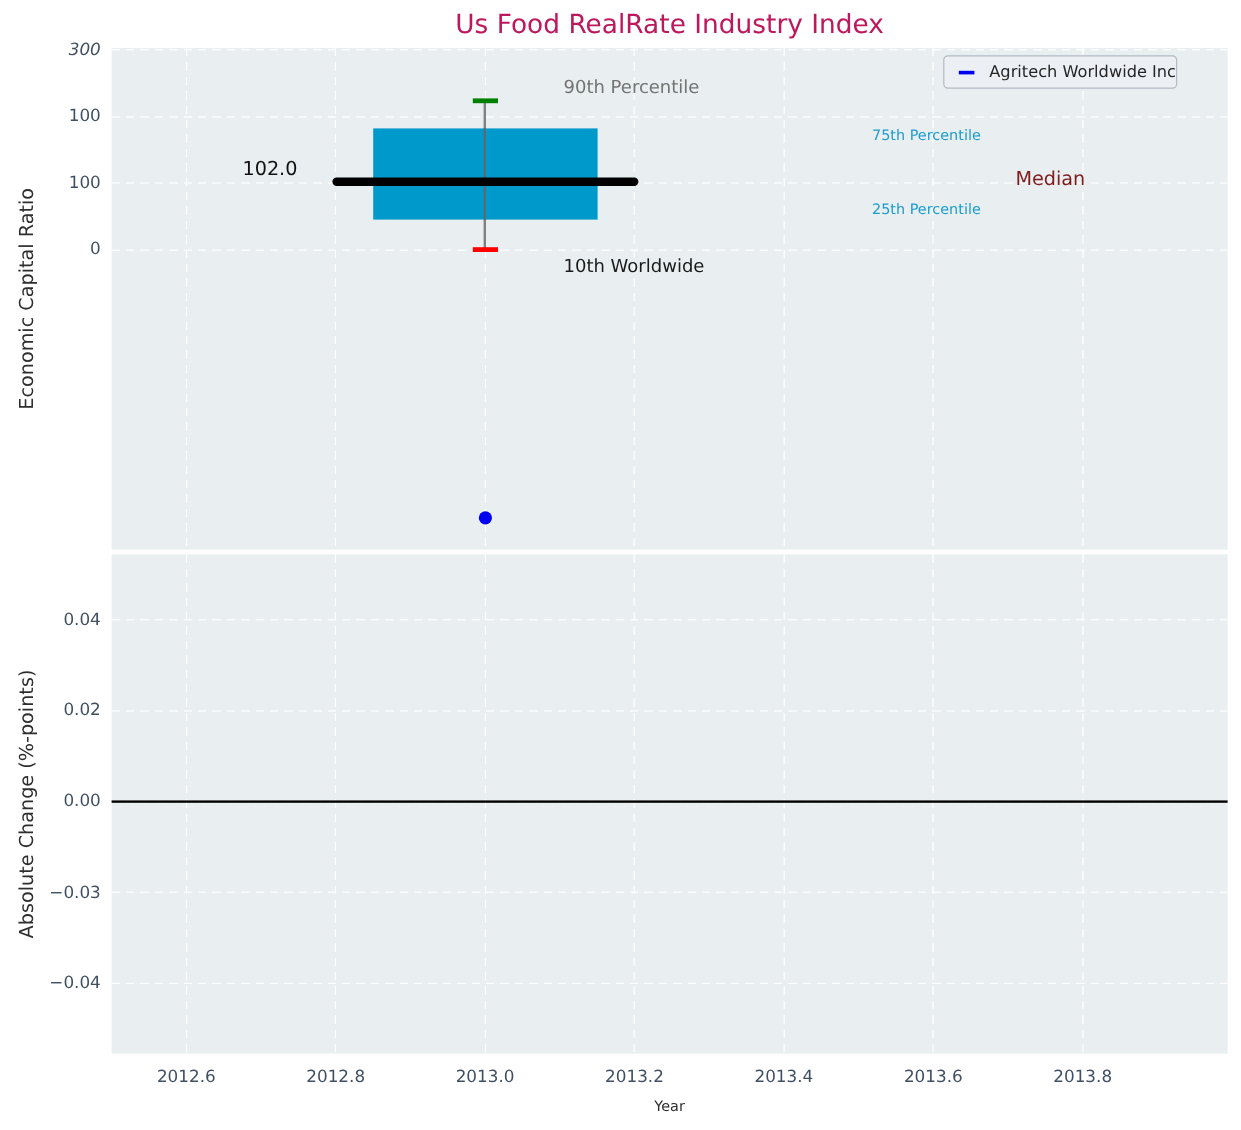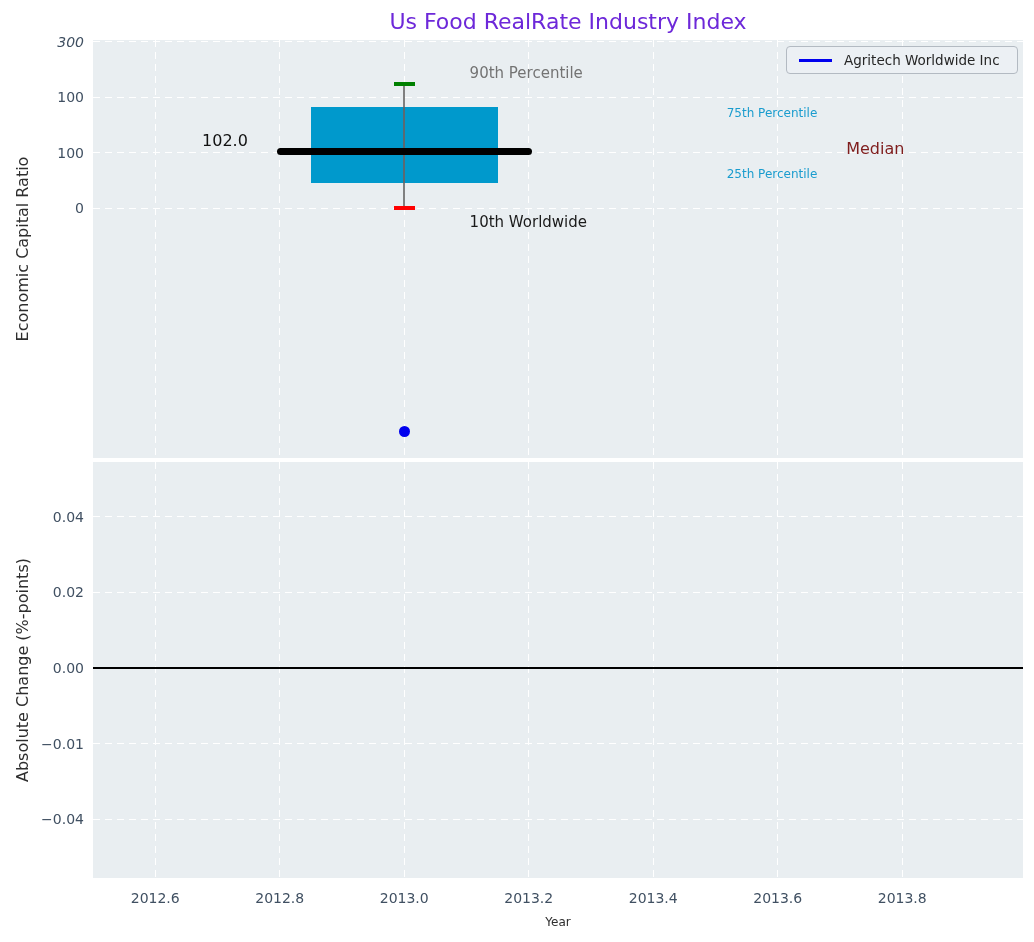--- a/index.html
+++ b/index.html
@@ -5,34 +5,34 @@
   html,body{margin:0;padding:0;background:#ffffff;}
   #figure{
     position:relative;width:1034px;height:942px;background:#ffffff;
     font-family:"DejaVu Sans","Liberation Sans",sans-serif;overflow:hidden;
   }
   .axes{position:absolute;left:93px;width:930px;background:#e9eef1;}
   #ax1{top:40px;height:418px;}
   #ax2{top:462px;height:416px;}
   .chart-title{
     position:absolute;left:558px;top:21px;transform:translate(-50%,-50%);
-    font-size:22px;color:#6d28d9;white-space:nowrap;z-index:6;margin-left:10px;
+    font-size:22px;color:#be185d;white-space:nowrap;z-index:6;
   }
   .ylabel{
     position:absolute;left:22px;transform:translate(-50%,-50%) rotate(-90deg);
     font-size:16px;color:#2e2e2e;white-space:nowrap;z-index:6;
   }
   #ylabel1{top:249px;}
   #ylabel2{top:670px;}
   .xlabel{
     position:absolute;left:558px;top:922px;transform:translate(-50%,-50%);
     font-size:12px;color:#2e2e2e;white-space:nowrap;z-index:6;
   }
   .legend{
-    position:absolute;left:786px;top:46px;width:232px;height:28px;
+    position:absolute;left:786px;top:46px;width:195px;height:28px;
     background:#ecf0f4;border:1px solid #b3bac2;border-radius:4px;
     display:flex;align-items:center;padding-left:12px;box-sizing:border-box;
     z-index:7;
   }
   .legend-line{display:inline-block;width:33px;height:3px;margin-right:12px;}
   .legend-label{font-size:13.5px;color:#262626;white-space:nowrap;}
   .hgrid{position:absolute;left:93px;width:930px;height:1.3px;
     background:repeating-linear-gradient(90deg,#ffffff 0px,#ffffff 7px,rgba(255,255,255,0) 7px,rgba(255,255,255,0) 12px);}
   .vgrid{position:absolute;width:1.3px;
     background:repeating-linear-gradient(180deg,#ffffff 0px,#ffffff 7px,rgba(255,255,255,0) 7px,rgba(255,255,255,0) 12px);}
@@ -81,21 +81,21 @@
     <div class="hgrid" style="top: 667.459px;"></div>
     <div class="hgrid" style="top: 743.095px;"></div>
     <div class="hgrid" style="top: 818.732px;"></div>
     <div class="ytick" style="top: 41.6653px; font-style: italic;">300</div>
     <div class="ytick" style="top: 97.1766px;">100</div>
     <div class="ytick" style="top: 152.688px;">100</div>
     <div class="ytick" style="top: 208.199px;">0</div>
     <div class="ytick" style="top: 516.836px;">0.04</div>
     <div class="ytick" style="top: 592.473px;">0.02</div>
     <div class="ytick" style="top: 668.109px;">0.00</div>
-    <div class="ytick" style="top: 743.745px;">−0.01</div>
+    <div class="ytick" style="top: 743.745px;">−0.03</div>
     <div class="ytick" style="top: 819.382px;">−0.04</div>
     <div class="xtick" style="left: 155.249px; top: 898px;">2012.6</div>
     <div class="xtick" style="left: 279.747px; top: 898px;">2012.8</div>
     <div class="xtick" style="left: 404.245px; top: 898px;">2013.0</div>
     <div class="xtick" style="left: 528.743px; top: 898px;">2013.2</div>
     <div class="xtick" style="left: 653.241px; top: 898px;">2013.4</div>
     <div class="xtick" style="left: 777.739px; top: 898px;">2013.6</div>
     <div class="xtick" style="left: 902.237px; top: 898px;">2013.8</div>
     <div style="position: absolute; left: 93px; width: 930px; top: 667.209px; height: 1.8px; background: rgb(0, 0, 0);"></div>
     <div style="position: absolute; left: 403.495px; top: 83.8539px; width: 1.5px; height: 124.345px; background: rgb(128, 128, 128);"></div>

